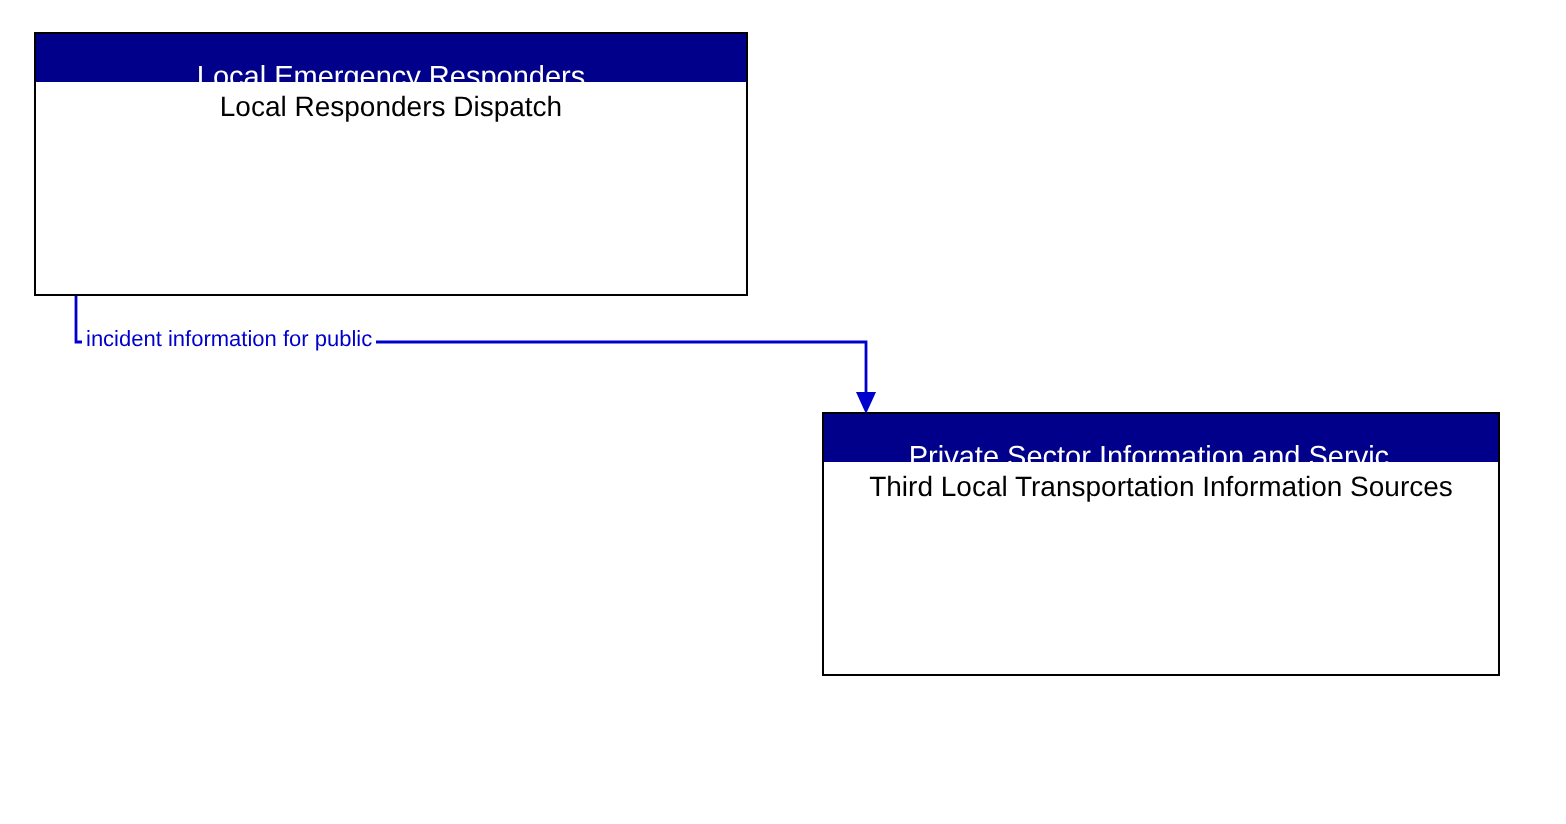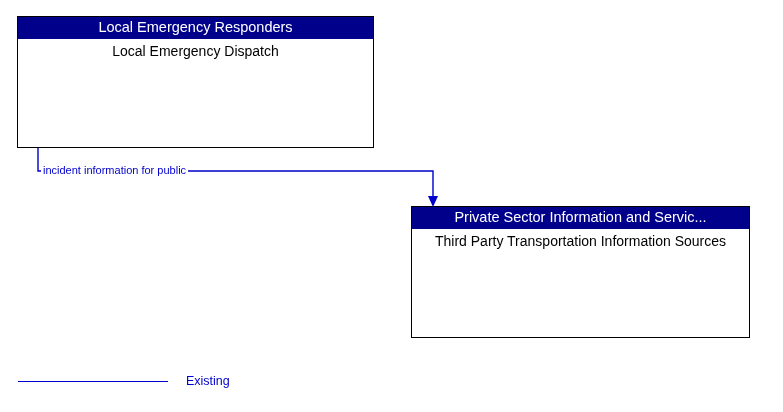--- a/index.html
+++ b/index.html
@@ -29,21 +29,21 @@
   .node-title {
     box-sizing: border-box;
     background: #00008B;
     color: #ffffff;
     font-size: 14.5px;
     line-height: 21px;
     height: 22px;
     text-align: center;
     white-space: nowrap;
     overflow: hidden;
-    padding: 0 2px;
+    padding: 12px 2px;
   }
   .node-body {
     box-sizing: border-box;
     color: #000000;
     font-size: 14px;
     line-height: 18px;
     text-align: center;
     padding: 3px 6px 0 6px;
     white-space: pre-line;
   }
@@ -118,33 +118,29 @@
     white-space: nowrap;
   }
 </style>
 </head>
 <body>
 
 <div id="canvas">
 
   <div class="node" id="node-local-emergency-dispatch">
     <div class="node-title">Local Emergency Responders</div>
-    <div class="node-body">Local Emergency Dispatch</div>
+    <div class="node-body">Local Responders Dispatch</div>
   </div>
 
   <div class="node" id="node-third-party-transportation">
     <div class="node-title">Private Sector Information and Servic...</div>
-    <div class="node-body">Third Party Transportation Information Sources</div>
+    <div class="node-body">Third Local Transportation Information Sources</div>
   </div>
 
   <svg class="flow-svg" viewBox="0 0 783 412">
     <path class="flow-line" d="M 38 148 L 38 171 L 433 171 L 433 199"></path>
     <polygon class="flow-arrow" points="433,207 428,196 438,196"></polygon>
   </svg>
 
   <div class="flow-label">incident information for public</div>
 
-  <div id="legend">
-    <div class="legend-swatch"></div>
-    <div class="legend-label">Existing</div>
-  </div>
 
 </div>
 
 </body></html>

